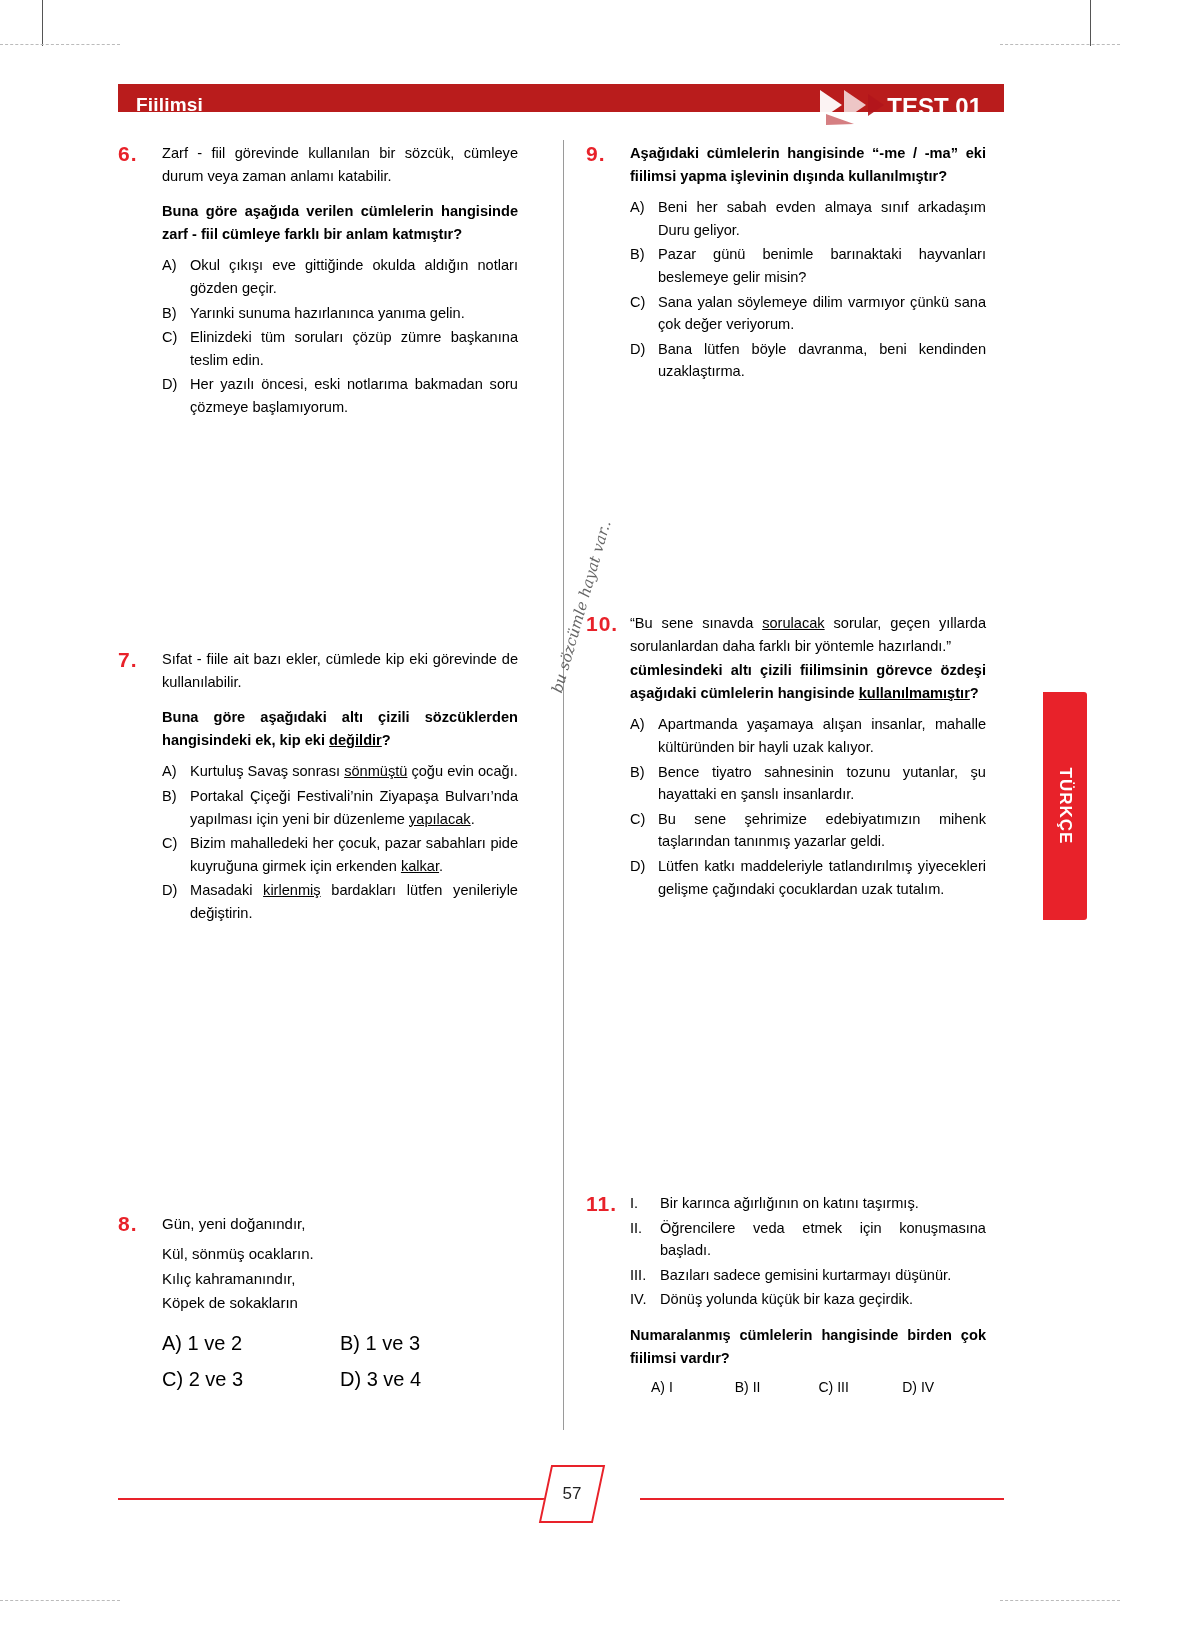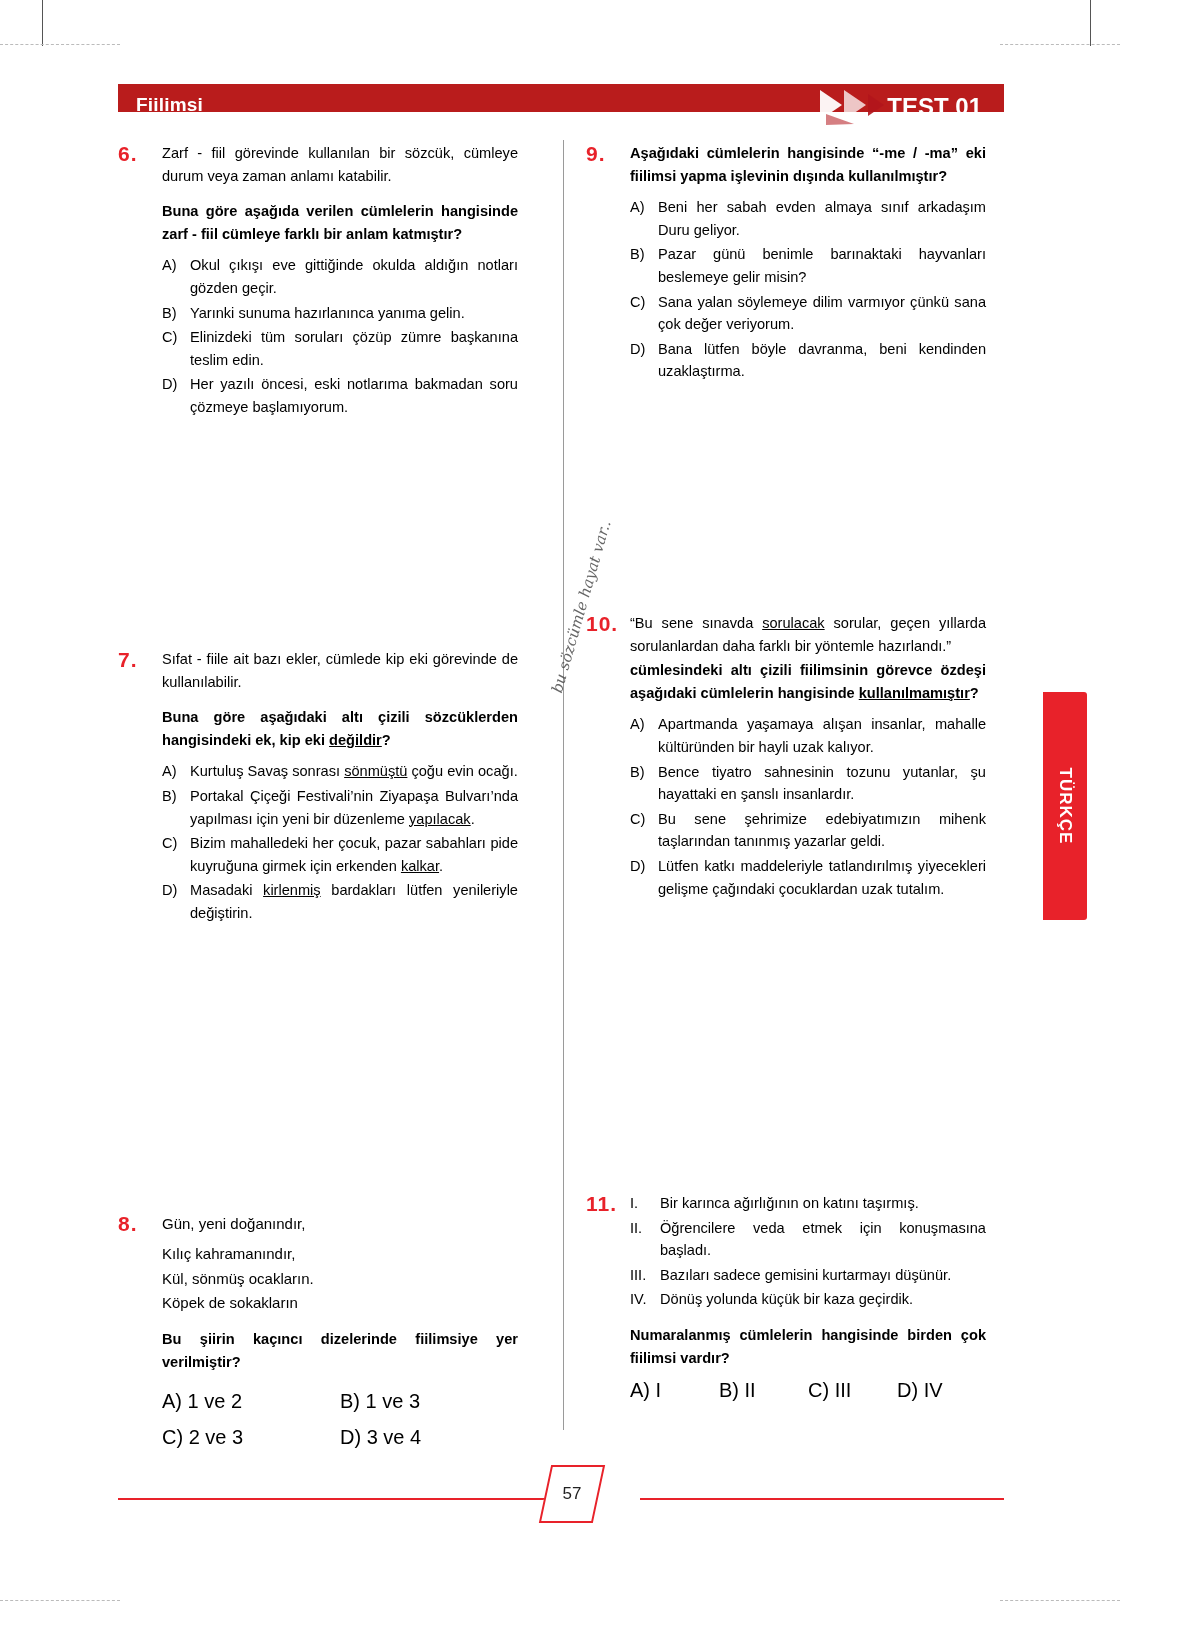--- a/index.html
+++ b/index.html
@@ -133,24 +133,24 @@
   .poem .first { margin-bottom: 6px; }
   .opts-grid {
     margin-left: 44px;
     margin-top: 10px;
     font-size: 20px;
     line-height: 1.8;
   }
   .opts-grid .row { display: flex; }
   .opts-grid .cell { width: 188px; }
   .opts-row-4 {
-    margin-left: 44px;
+    margin-left: 65px;
     margin-top: 10px;
     display: flex;
-    font-size: 20px;
+    font-size: 14px;
     justify-content: flex-end;
   }
   .opts-row-4 .cell { width: 112px; }
 
   
   .watermark {
     position: absolute;
     left: 548px; top: 690px;
     width: 40px; height: 200px;
     color: #4c4c4c;
@@ -274,25 +274,24 @@
       <span class="lab">D)</span>
       <span class="txt"><span>Masadaki </span><span class="u">kirlenmiş</span><span> bardakları lütfen yenileriyle değiştirin.</span></span>
     </div>
   </div>
 </div>
 
 <div class="q" style="left:118px; top:1212px;">
   <div class="qnum">8.</div>
   <div class="poem">
     <div class="first">Gün, yeni doğanındır,</div>
+    <div>Kül, sönmüş ocakların.</div>
     <div>Kılıç kahramanındır,</div>
-    <div>Kül, sönmüş ocakların.</div>
     <div>Köpek de sokakların</div>
   </div>
-  <div class="qbody stem">Bu şiirin kaçıncı dizelerinde fiilimsiye yer verilmiştir?</div>
   <div class="opts-grid">
     <div class="row">
       <div class="cell">A) 1 ve 2</div>
       <div class="cell">B) 1 ve 3</div>
     </div>
     <div class="row">
       <div class="cell">C) 2 ve 3</div>
       <div class="cell">D) 3 ve 4</div>
     </div>
   </div>

